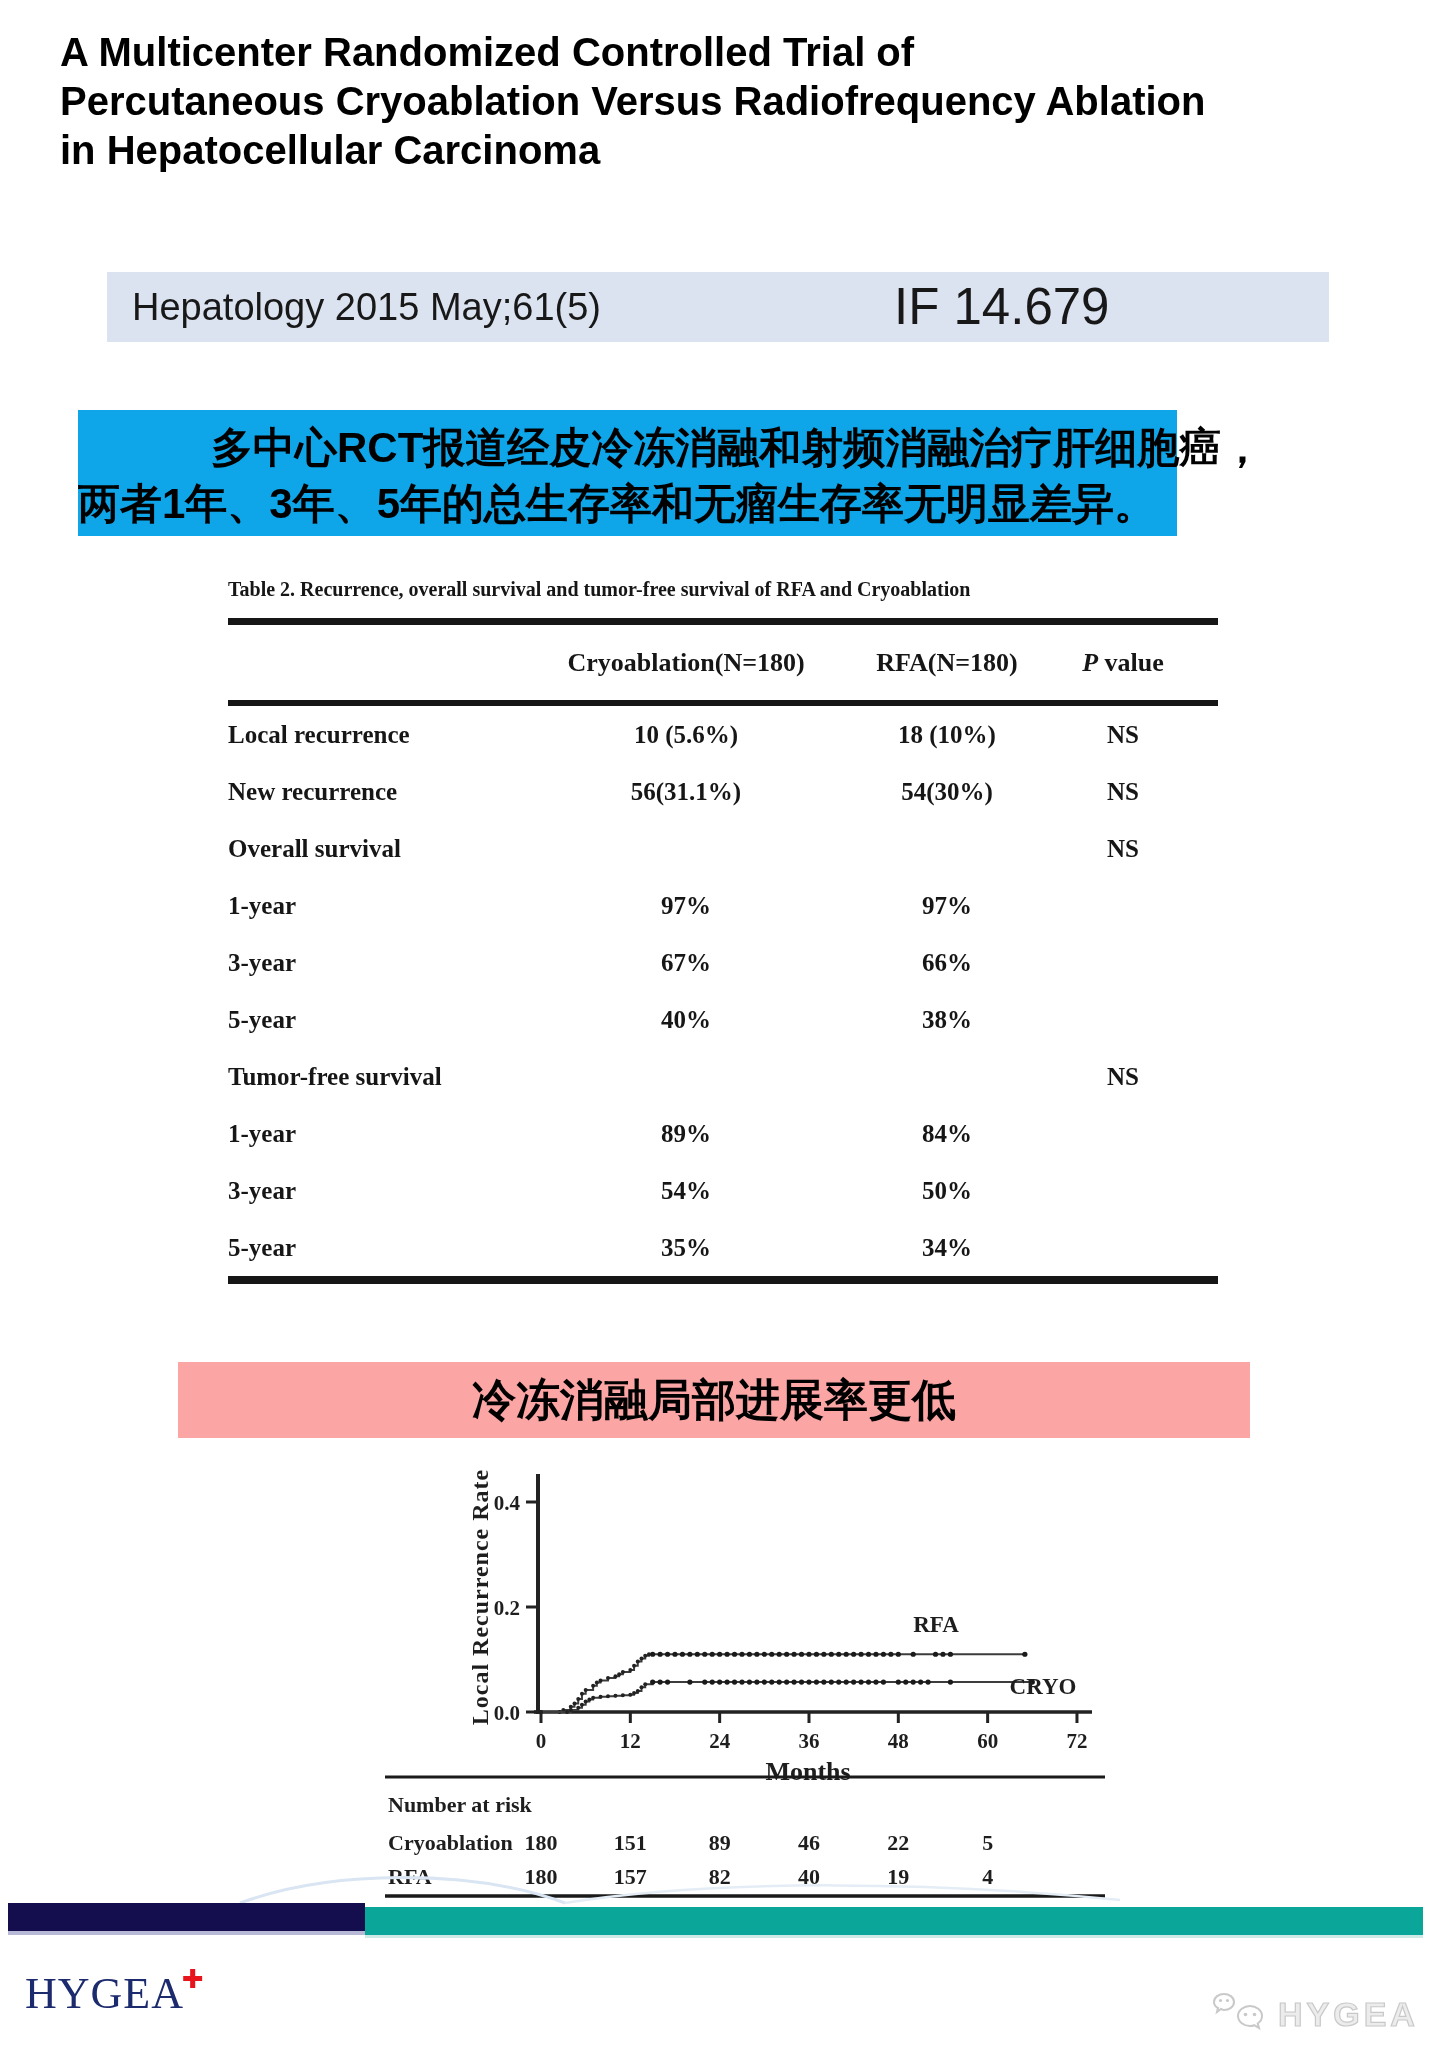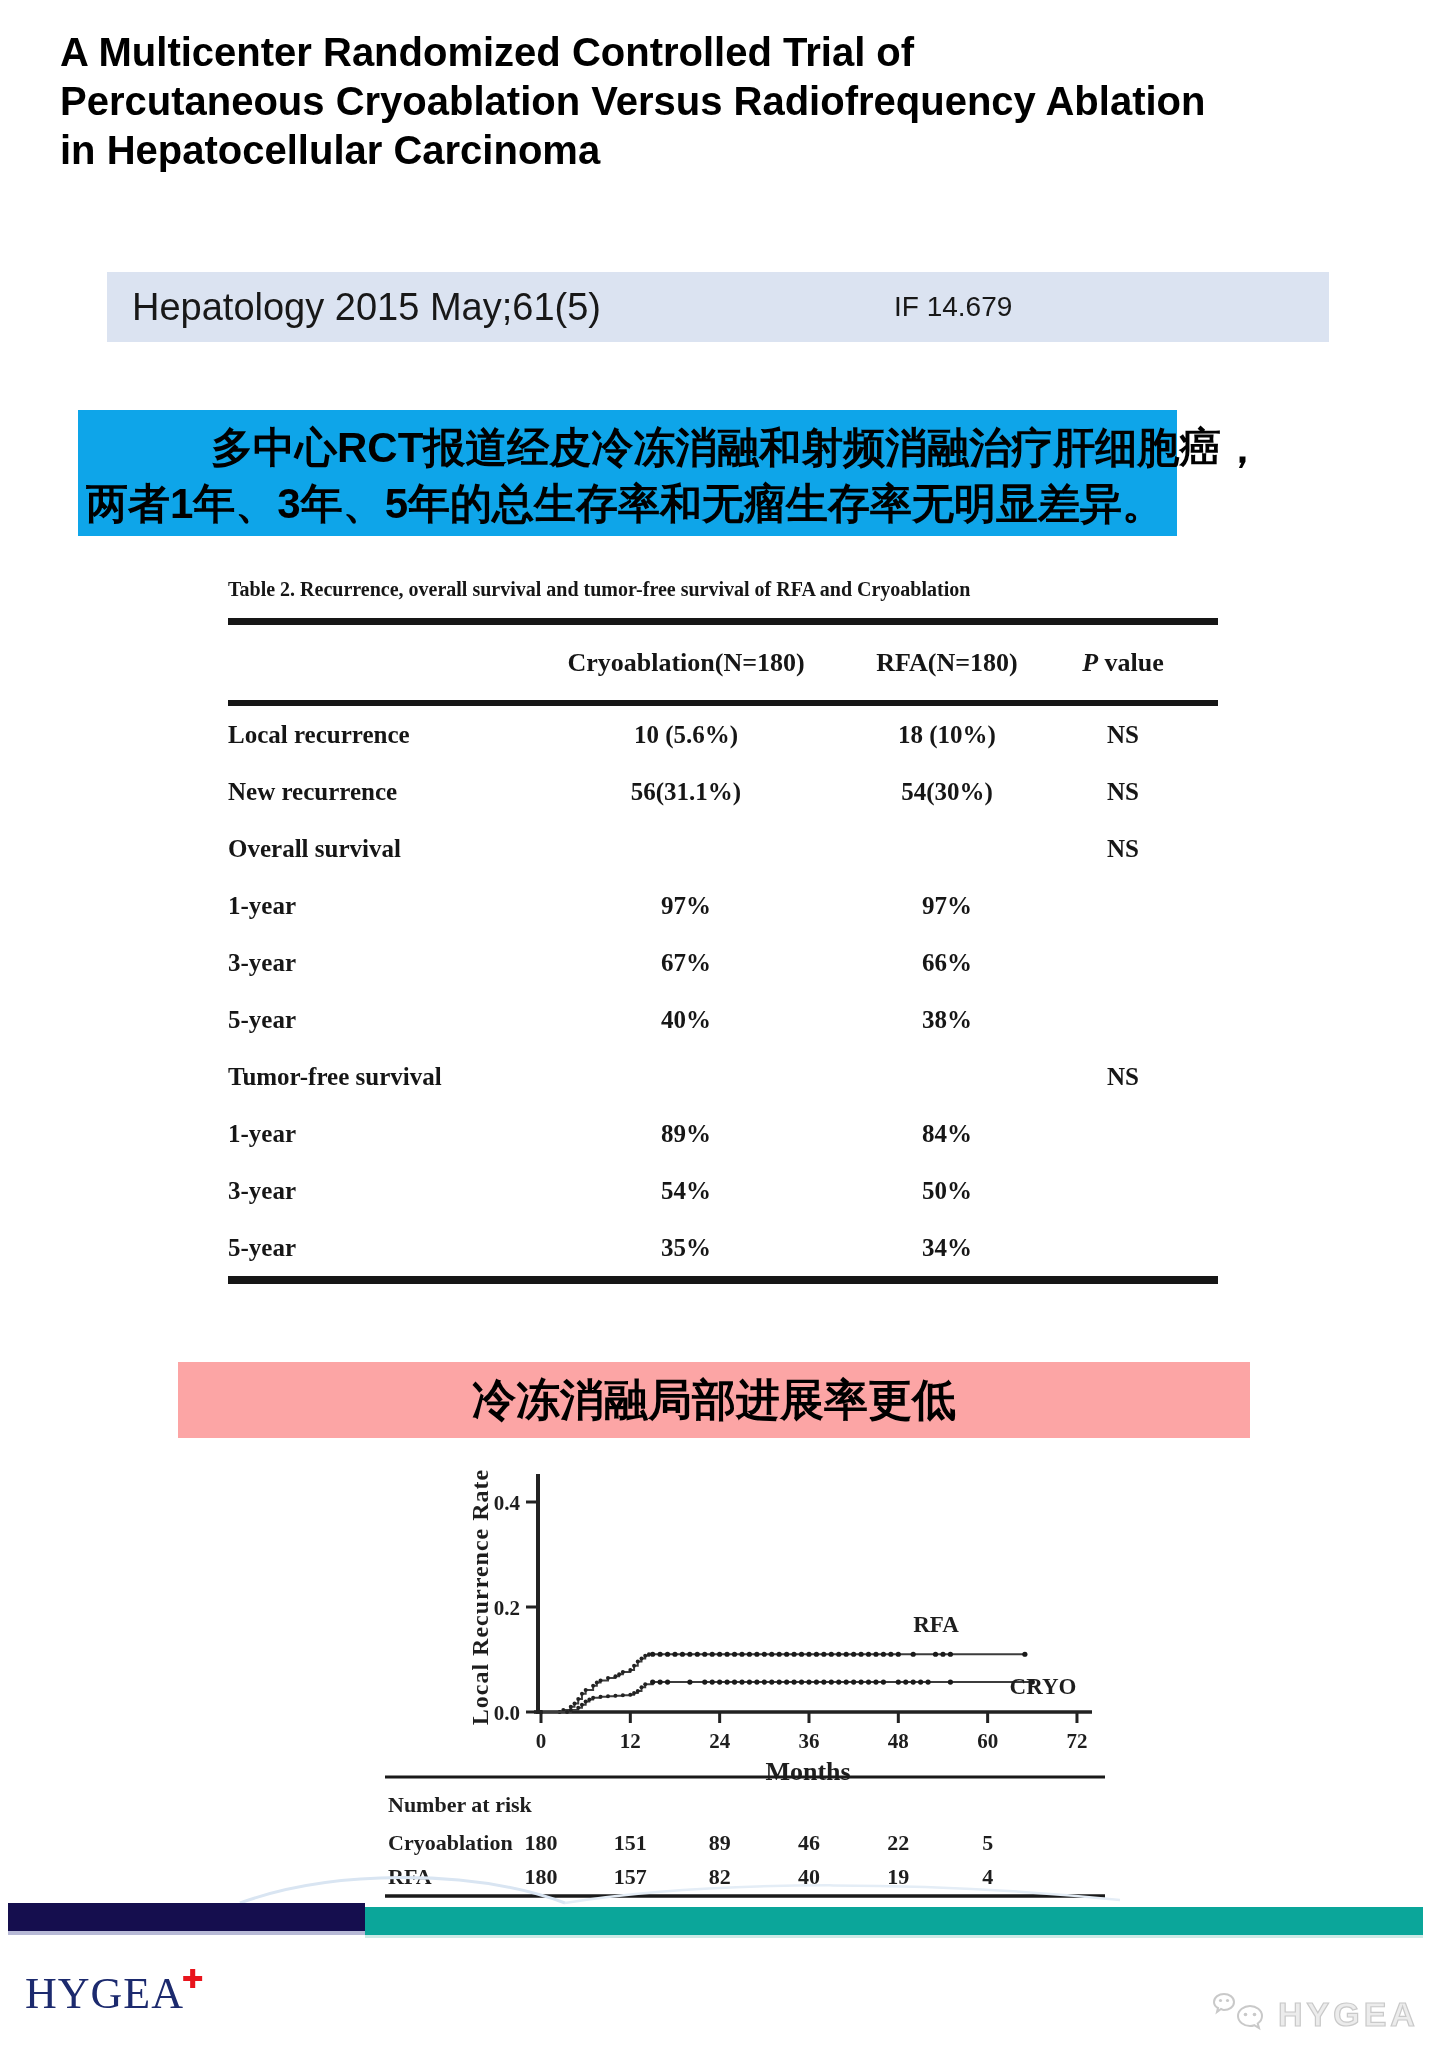--- a/index.html
+++ b/index.html
@@ -7,26 +7,26 @@
         font-family:"Liberation Sans",sans-serif;overflow:hidden;}
   
   .title{position:absolute;left:60px;top:28px;width:1330px;
          font-size:40px;font-weight:700;color:#000;line-height:49px;}
   
   .journal-bar{position:absolute;left:75px;top:272px;width:1222px;height:70px;
                background:#dbe3f1;margin-left:32px;}
   .journal-bar .cite{position:absolute;left:25px;top:0;line-height:70px;
                      font-size:38px;color:#181818;}
   .journal-bar .if{position:absolute;left:787px;top:0;line-height:70px;
-                   font-size:28px;color:#181818;}
+                   font-size:51px;color:#181818;}
   
   .summary-box{position:absolute;left:78px;top:410px;width:1099px;height:126px;
                background:#0ea5e9;color:#000;font-weight:700;font-size:42px;line-height:56px;}
   .summary-box .s1{padding-left:133px;padding-top:10px;white-space:nowrap;}
-  .summary-box .s2{padding-left:8px;white-space:nowrap;}
+  .summary-box .s2{white-space:nowrap;}
   
   .table-wrap{position:absolute;left:228px;top:578px;width:990px;
               font-family:"Liberation Serif",serif;color:#161616;}
   .tcaption{font-size:20px;font-weight:700;height:40px;white-space:nowrap;}
   .rule{background:#161616;width:990px;}
   .rule.top{height:7px;}
   .rule.mid{height:6px;}
   .rule.bot{height:8px;}
   .trow{display:grid;grid-template-columns:308px 300px 222px 160px;align-items:center;}
   .trow.thead{height:75px;font-weight:700;font-size:26px;}

